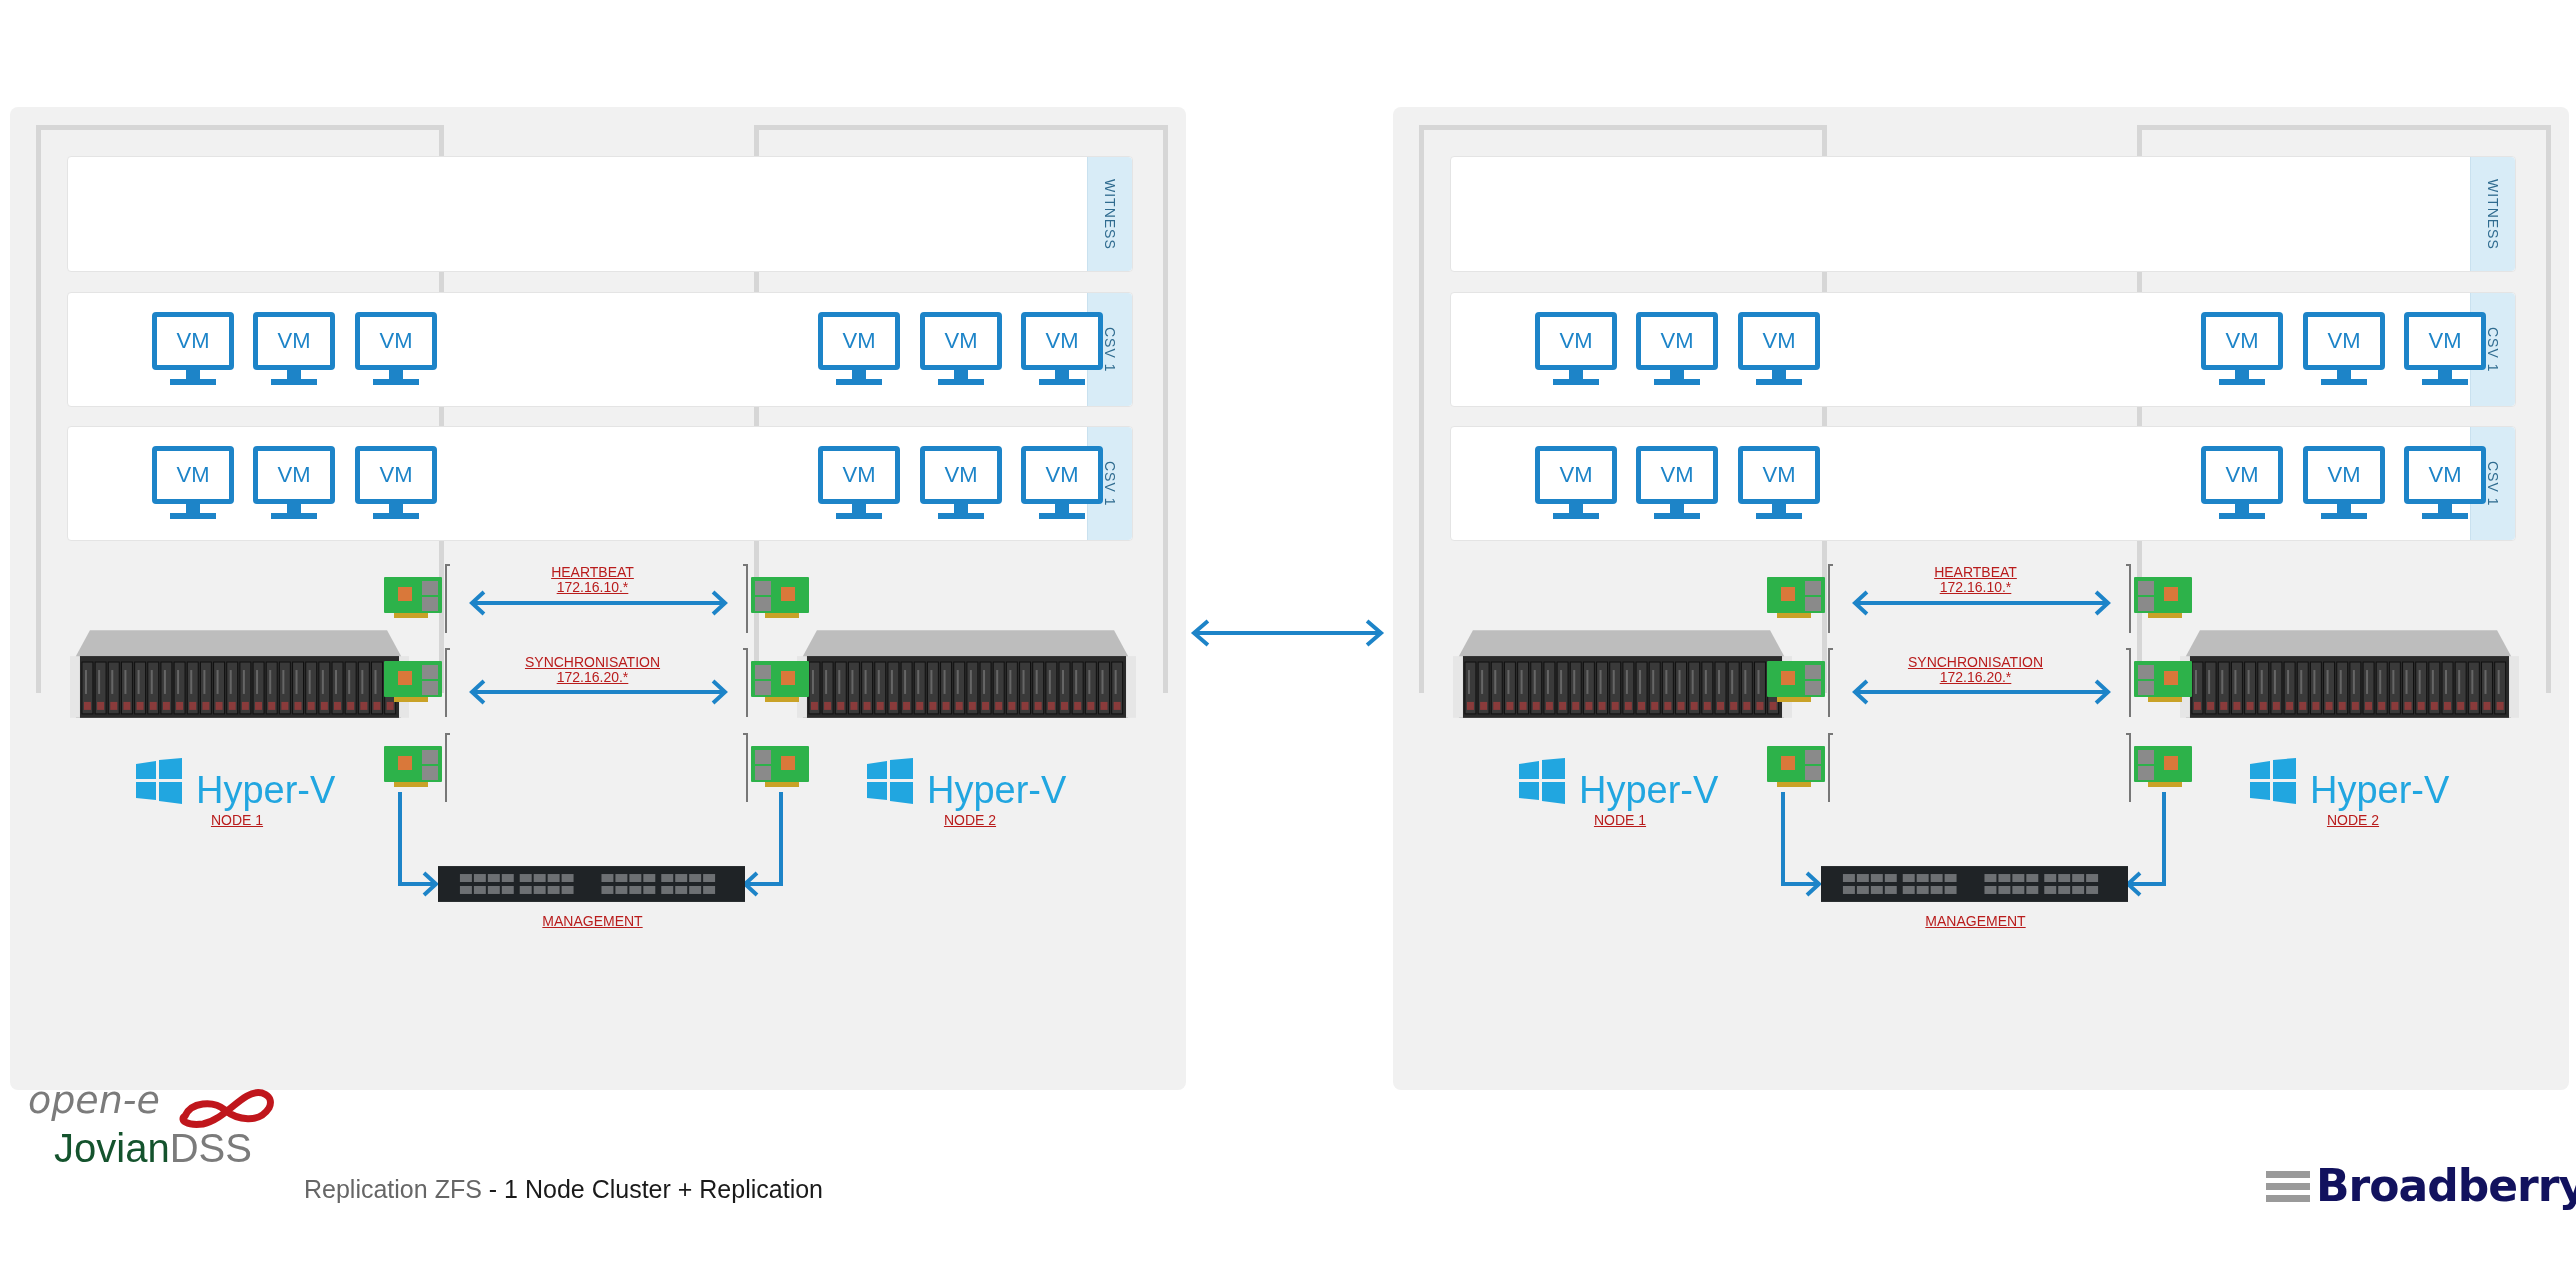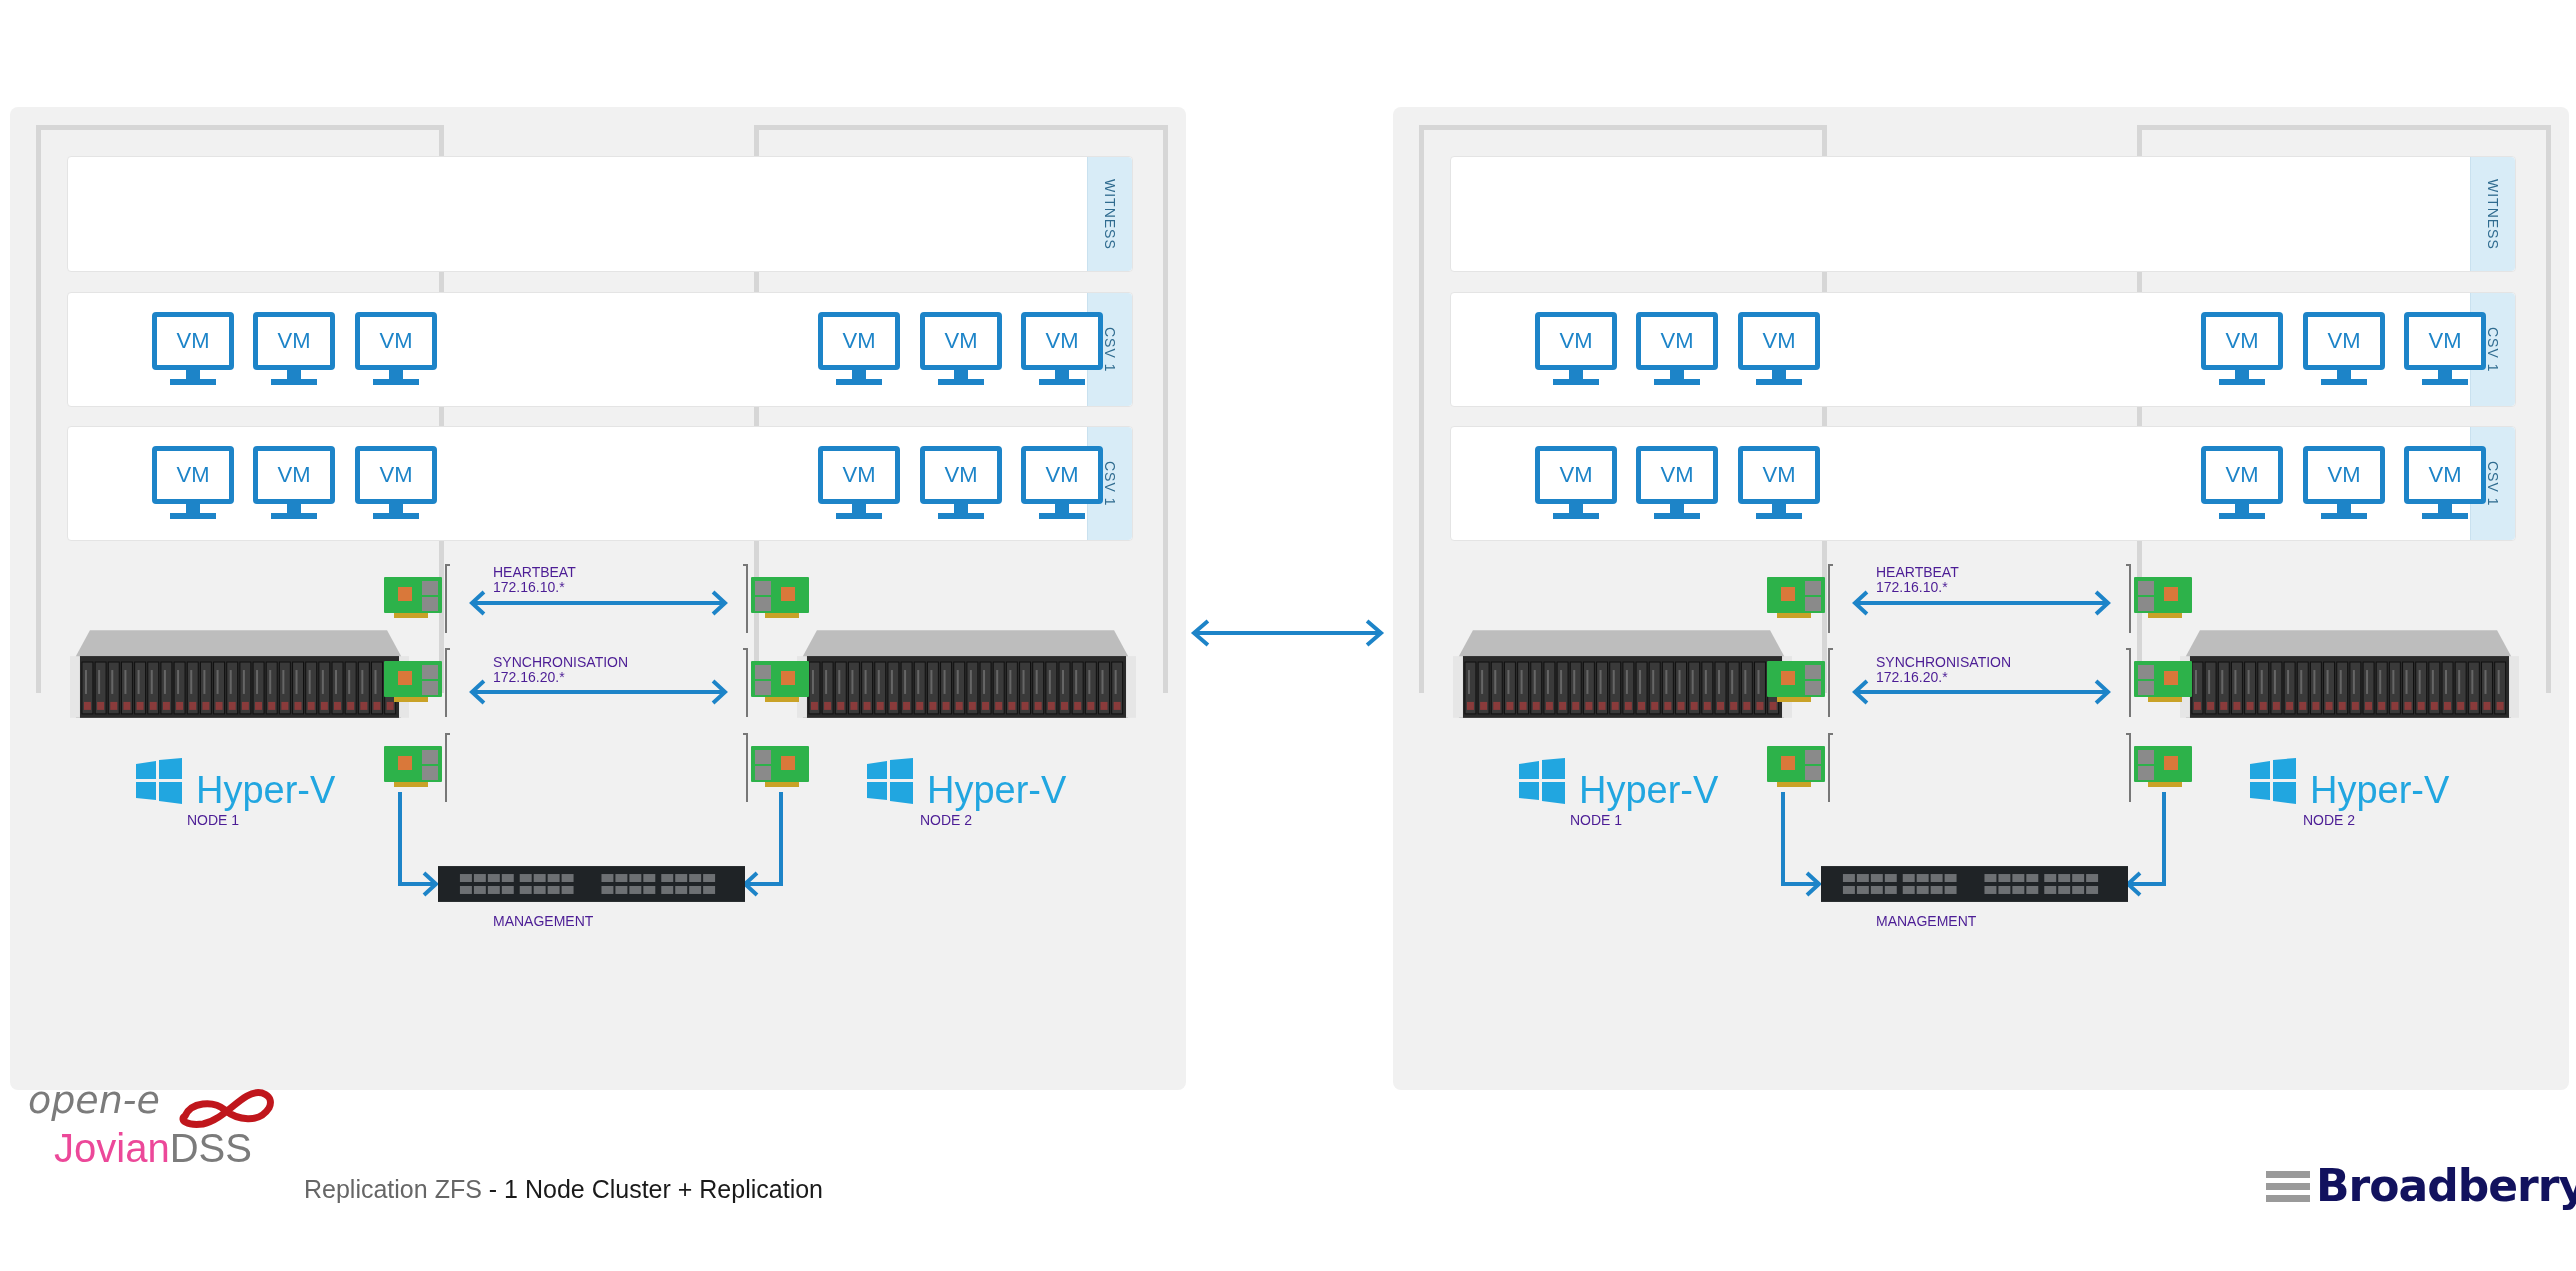--- a/index.html
+++ b/index.html
@@ -20,21 +20,21 @@
   .row-label span { writing-mode:vertical-rl; font-size:14px; letter-spacing:1px; color:#2f6b8f; }
   .vm { position:absolute; width:64px; height:76px;margin-left:48px; }
   .vm .screen { position:absolute; left:0; top:0; width:82px; height:58px; box-sizing:border-box;
                 border:5px solid #1d84c8; border-radius:4px; background:#fff;
                 display:flex; align-items:center; justify-content:center;
                 font-size:22px; color:#1d84c8; }
   .vm .neck { position:absolute; left:34px; top:56px; width:14px; height:12px; background:#1d84c8; }
   .vm .base { position:absolute; left:18px; top:67px; width:46px; height:6px; background:#1d84c8; }
   .nic { position:absolute; width:74px; height:72px; }
   .server { position:absolute; width:339px; height:95px; }
-  .label-small { position:absolute; font-size:14px; color:#4c1d95; white-space:nowrap; }
+  .label-small { position:absolute; font-size:14px; text-align:center; color:#b91c1c; white-space:nowrap;text-decoration:underline; }
   .hyperv { position:absolute; display:flex; align-items:center; gap:14px; }
   .hyperv .txt { font-size:38px; color:#21a6e0;margin-top:20px; }
   .arrow-svg { position:absolute; overflow:visible; }
   .switch { position:absolute; width:307px; height:36px; }
 </style>
 </head>
 <body>
 
 <div id="sites-root">
   <div class="site" style="left: 0px;">
@@ -813,21 +813,21 @@
   <polyline points="18,3 4,15 18,27" fill="none" stroke="#1d84c8" stroke-width="4"></polyline>
   <polyline points="178,3 192,15 178,27" fill="none" stroke="#1d84c8" stroke-width="4"></polyline>
 </svg>
 
 <div class="abs" style="left:28px;top:1078px;width:249px;height:95px;">
   <div class="abs" style="left:0;top:0;font-size:38px;font-style:italic;color:#7b7b7b;font-family:'DejaVu Sans',sans-serif;">open-e</div>
   <svg class="abs" style="left:149px;top:8px;" width="100" height="42" viewBox="0 0 100 42">
     <path d="M8,30 C14,16 36,14 48,24 C60,34 82,38 92,22 C98,10 84,2 70,10 C56,18 44,34 26,38 C10,40 2,34 8,30 Z" fill="none" stroke="#c0161c" stroke-width="7"></path>
   </svg>
   <div class="abs" style="left:26px;top:48px;font-size:40px;">
-    <span style="color:#ec4899;">Jovian</span><span style="color:#7b7b7b;">DSS</span>
+    <span style="color:#14532d;">Jovian</span><span style="color:#7b7b7b;">DSS</span>
   </div>
 </div>
 <div class="abs" style="left:304px;top:1175px;font-size:25px;">
   <span style="color:#666;">Replication ZFS</span><span style="color:#1a1a1a;"> - 1 Node Cluster + Replication</span>
 </div>
 <div class="abs" style="left:2266px;top:1160px;display:flex;align-items:center;gap:6px;">
   <svg width="44" height="34" viewBox="0 0 44 34">
     <rect x="0" y="2" width="44" height="7" fill="#9a9a9a"></rect>
       <rect x="0" y="14" width="44" height="7" fill="#9a9a9a"></rect>
       <rect x="0" y="26" width="44" height="7" fill="#9a9a9a"></rect>

